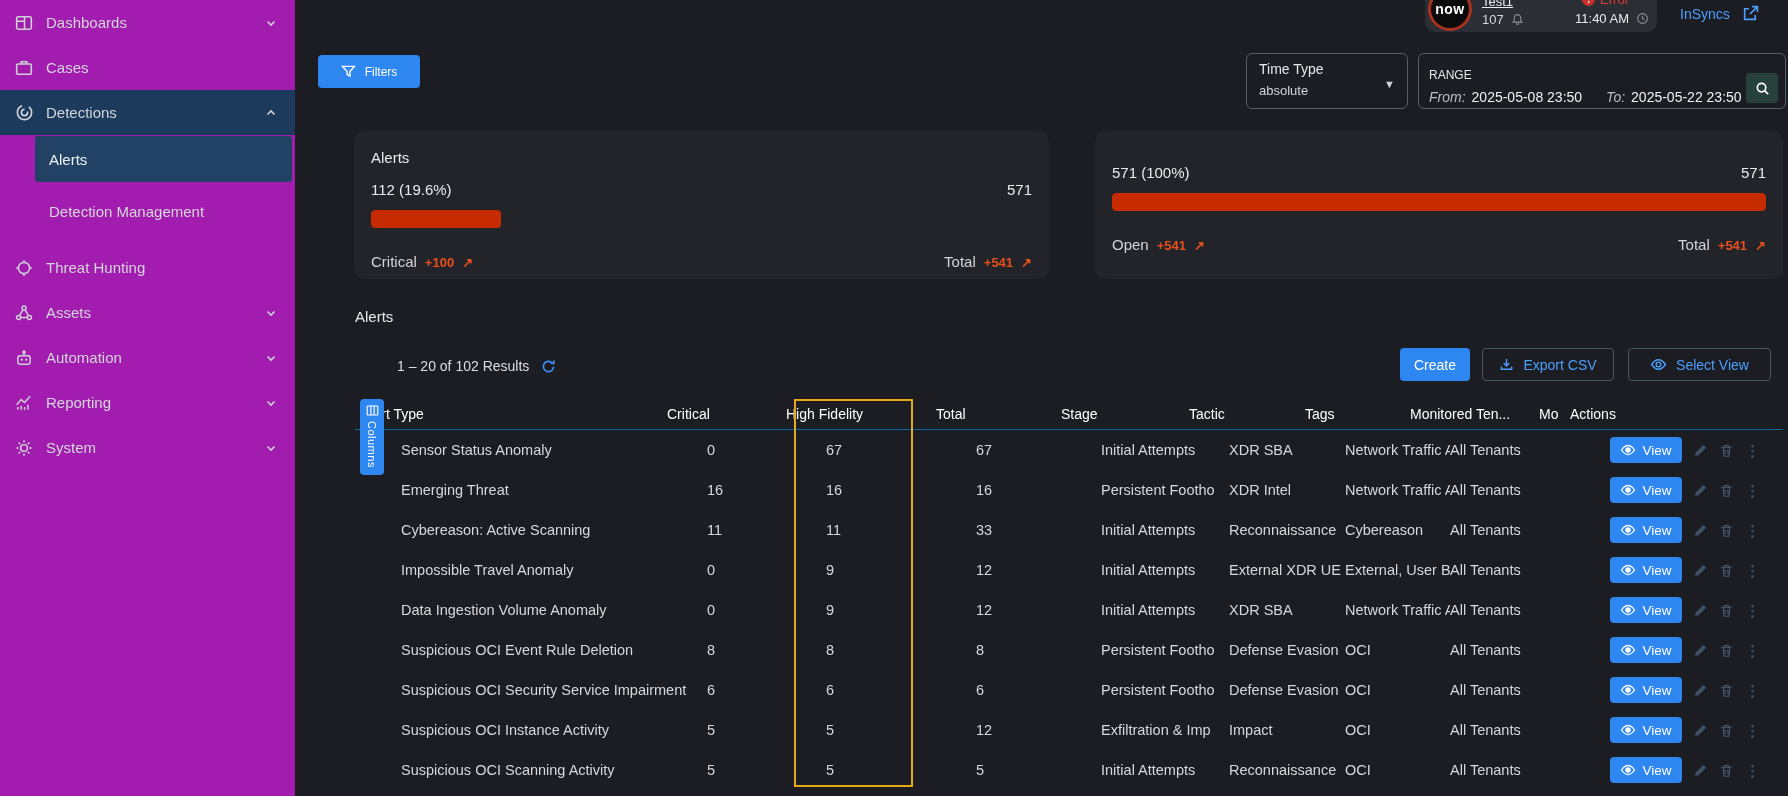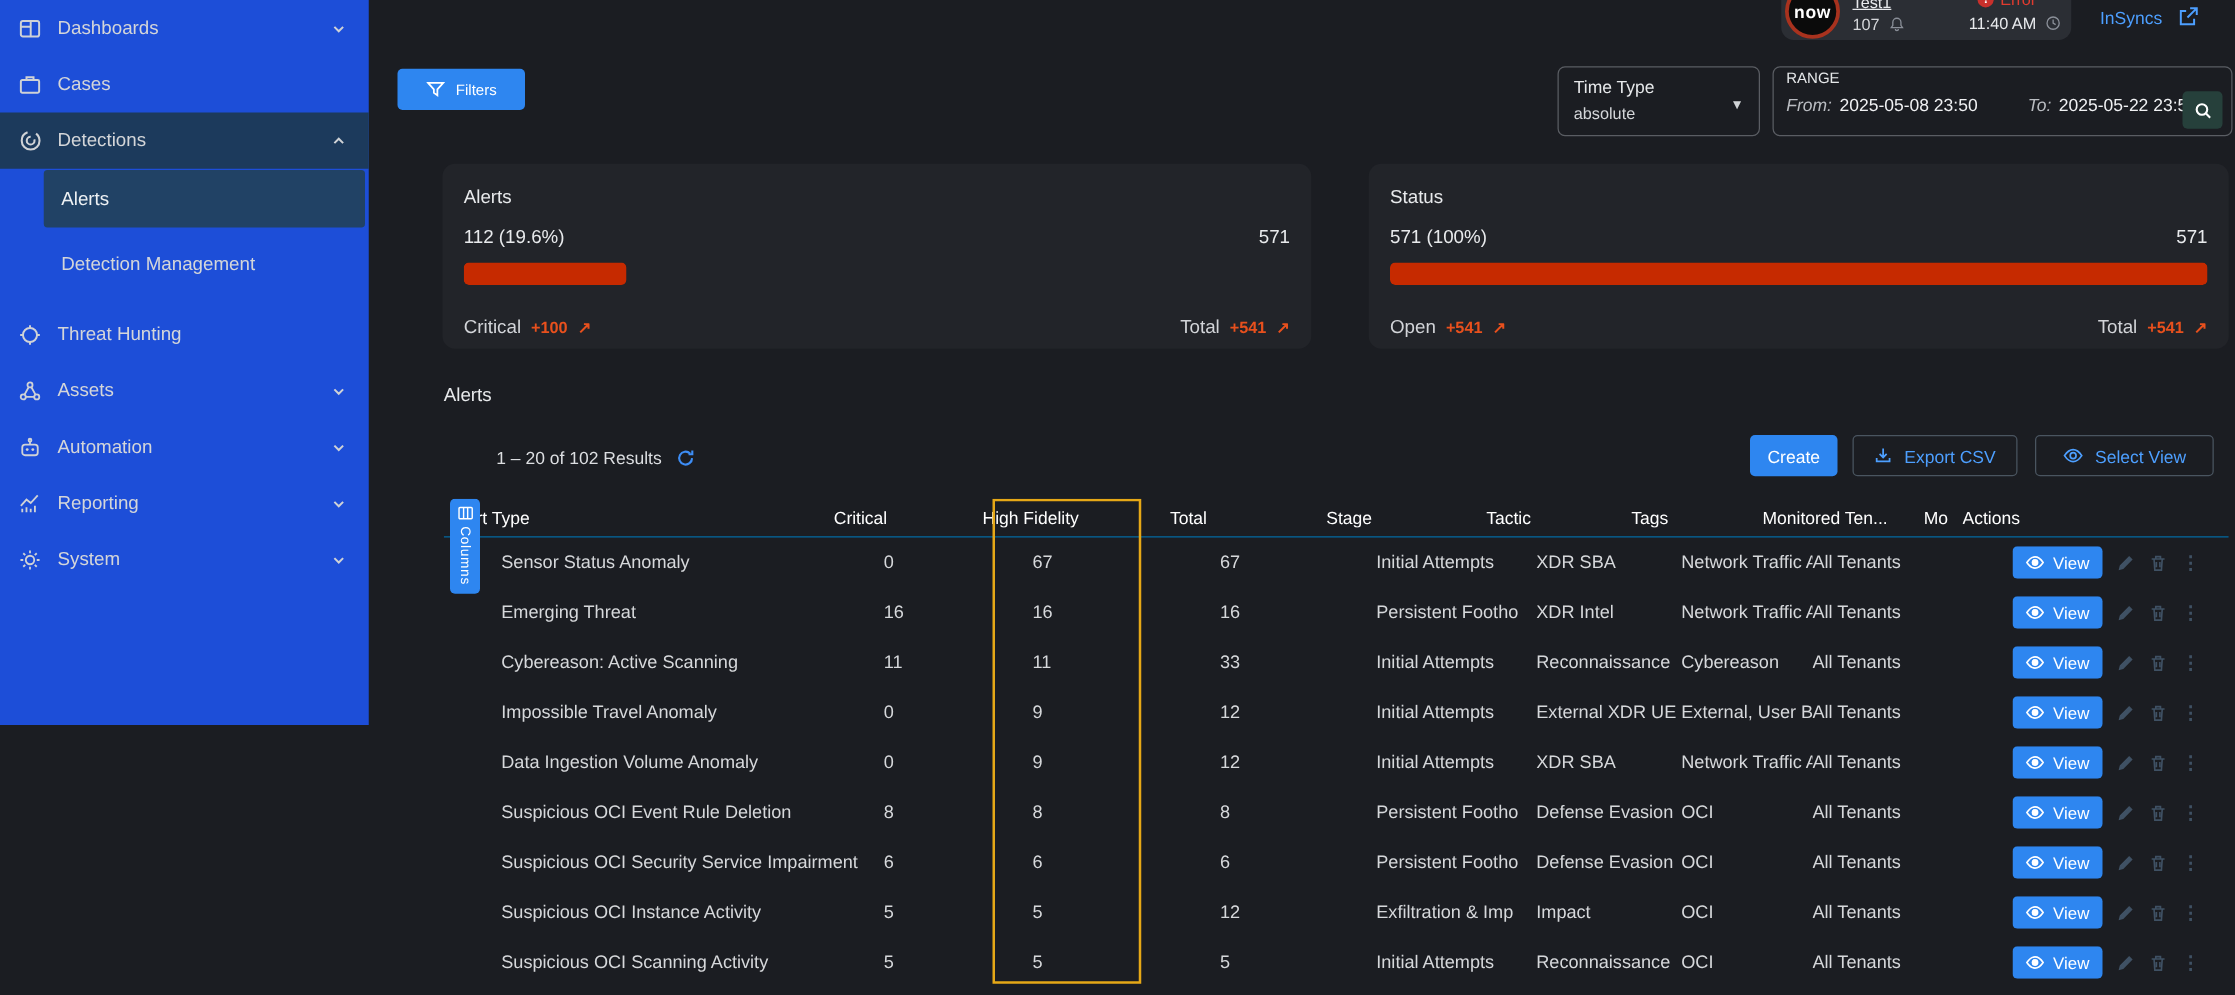--- a/index.html
+++ b/index.html
@@ -1,21 +1,21 @@
 <!DOCTYPE html>
 <html><head>
 <meta charset="utf-8">
 <style>
   * { margin:0; padding:0; box-sizing:border-box; }
   html,body { background:#000; }
   body { font-family:"Liberation Sans", sans-serif; }
   .app { position:relative; width:1788px; height:796px; background:#1b1d22; overflow:hidden; }
 
   
-  .sidebar { position:absolute; left:0; top:0; width:295px; height:580px; background:#1d4ed8; }
+  .sidebar { position:absolute; left:0; top:0; width:295px; height:796px; background:#a21caf; }
   .nav-item { position:absolute; left:0; width:295px; height:45px; display:flex; align-items:center;
               padding:0 18px 0 13px; color:#d4d6d9; font-size:15px; cursor:pointer; }
   .nav-item .nav-icon { width:22px; height:22px; margin-right:11px; display:flex; align-items:center; justify-content:center; color:#cfd2d6; }
   .nav-item .chev { margin-left:auto; color:#cfd2d6; display:flex; }
   .nav-item.active { background:#1c3a5c; }
   .nav-sub { position:absolute; left:35px; width:257px; height:46px; display:flex; align-items:center;
              padding:0 14px; color:#d4d6d9; font-size:15px; border-radius:3px; cursor:pointer; }
   .nav-sub.selected { background:#214265; color:#eef1f4; }
 
   
@@ -45,26 +45,26 @@
   .search-box input::placeholder { color:#8d9198; }
   .lucene-glyph { color:#2ec4b6; font-weight:bold; font-style:italic; font-size:16px; letter-spacing:-2px; }
 
   .timetype-box { position:absolute; left:1246px; top:53px; width:162px; height:56px; border:1px solid #5a5d63;
                   border-radius:6px; padding:7px 12px; cursor:pointer; }
   .timetype-box .tt-label { color:#e6e8ea; font-size:14px; }
   .timetype-box .tt-value { color:#d4d6d9; font-size:13px; margin-top:6px; }
   .timetype-box .tt-caret { position:absolute; right:12px; top:24px; color:#d0d3d6; font-size:11px; }
 
   .range-box { position:absolute; left:1418px; top:53px; width:368px; height:56px; border:1px solid #5a5d63;
-               border-radius:6px; padding:1px 10px; }
+               border-radius:6px; padding:14px 10px; }
   .range-box .rg-label { color:#e6e8ea; font-size:12px; }
   .range-row { display:flex; align-items:center; margin-top:7px; font-size:14px; }
   .range-row .rg-key { color:#b9bcc1; margin-right:6px;font-style:italic; }
   .range-row .rg-val { color:#f0f1f3; }
-  .range-row .rg-to { margin-left:40px;text-align:center; }
+  .range-row .rg-to { margin-left:24px;text-align:center; }
   .range-search { position:absolute; right:7px; top:19px; width:32px; height:30px; background:#26403b; border:none;
                   border-radius:4px; color:#fff; display:flex; align-items:center; justify-content:center; cursor:pointer; }
 
   
   .card { position:absolute; top:131px; height:148px; background:#222429; border-radius:10px; padding:18px 17px 0 17px; }
   .card.c1 { left:354px; width:695px; }
   .card.c2 { left:1095px; width:688px; }
   .card-title { color:#e8eaec; font-size:15px; }
   .card-values { display:flex; justify-content:space-between; color:#e8eaec; font-size:15px; margin-top:15px; }
   .card-bar { margin-top:12px; height:18px; border-radius:4px; overflow:hidden; background:transparent; }
@@ -324,21 +324,20 @@
       </span>
       <span class="cf-item">
         <span class="cf-label">Total</span>
         <span class="cf-trend">+541</span>
         <span class="cf-arrow">↗</span>
       </span>
     </div>
   </div>
 
   <div class="card c2">
-    <div class="card-title">Status</div>
     <div class="card-values">
       <span>571 (100%)</span>
       <span>571</span>
     </div>
     <div class="card-bar">
         <div class="fill" style="width: 100%;"></div>
       </div>
     <div class="card-footer">
       <span class="cf-item">
         <span class="cf-label">Open</span>

